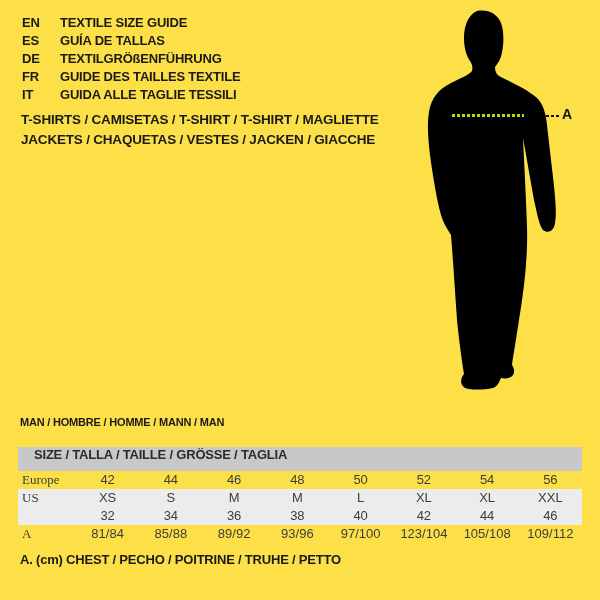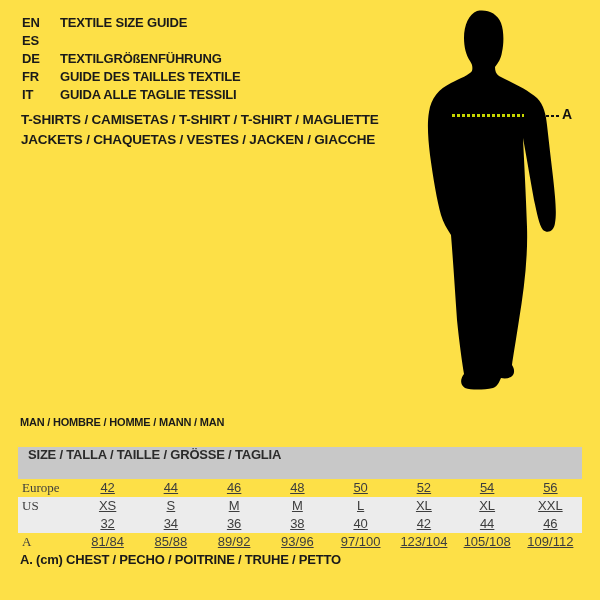--- a/index.html
+++ b/index.html
@@ -29,42 +29,43 @@
     background:repeating-linear-gradient(90deg,var(--accent) 0 3px,transparent 3px 5px);}
   .dash-leader{position:absolute;left:546px;top:115px;width:15px;height:2px;
     background:repeating-linear-gradient(90deg,#111 0 3px,transparent 3px 5px);}
   .meas-label{position:absolute;left:562px;top:106px;font-size:14px;font-weight:700;color:#111;}
 
   
   .section-title{position:absolute;left:20px;top:416px;font-size:11px;font-weight:700;color:#1a1a1a;letter-spacing:-0.2px;white-space:nowrap;}
 
   
   .table{position:absolute;left:18px;top:447px;width:564px;font-size:13px;color:#3d3d3d;}
-  .thead{height:32px;line-height:16px;background:var(--header-bg);padding-left:10px;
+  .thead{height:24px;line-height:16px;background:var(--header-bg);padding-left:16px;
     font-weight:700;color:#2b2b2b;letter-spacing:-0.2px;white-space:nowrap;}
   .trow{display:grid;grid-template-columns:58px repeat(8,1fr);height:18px;line-height:18px;}
   .tlabel{text-align:left;padding-left:4px;white-space:nowrap;font-family:Liberation Serif, serif;}
-  .tcell{text-align:center;white-space:nowrap;text-decoration:underline;}
+  .tcell{text-align:center;white-space:nowrap;}
   .tstripe{background:var(--stripe-bg);}
 
   
   .footnote{position:absolute;left:20px;top:552px;font-size:13px;font-weight:700;color:#1a1a1a;letter-spacing:-0.2px;white-space:nowrap;}
 </style>
 </head>
 <body>
 
 <div class="page">
 
   <div class="lang-list">
     <div class="lang-row">
       <span class="lang-code">EN</span>
       <span class="lang-label">TEXTILE SIZE GUIDE</span>
     </div>
     <div class="lang-row">
       <span class="lang-code">ES</span>
+      <span class="lang-label">GUÍA DE TALLAS</span>
     </div>
     <div class="lang-row">
       <span class="lang-code">DE</span>
       <span class="lang-label">TEXTILGRÖßENFÜHRUNG</span>
     </div>
     <div class="lang-row">
       <span class="lang-code">FR</span>
       <span class="lang-label">GUIDE DES TAILLES TEXTILE</span>
     </div>
     <div class="lang-row">

